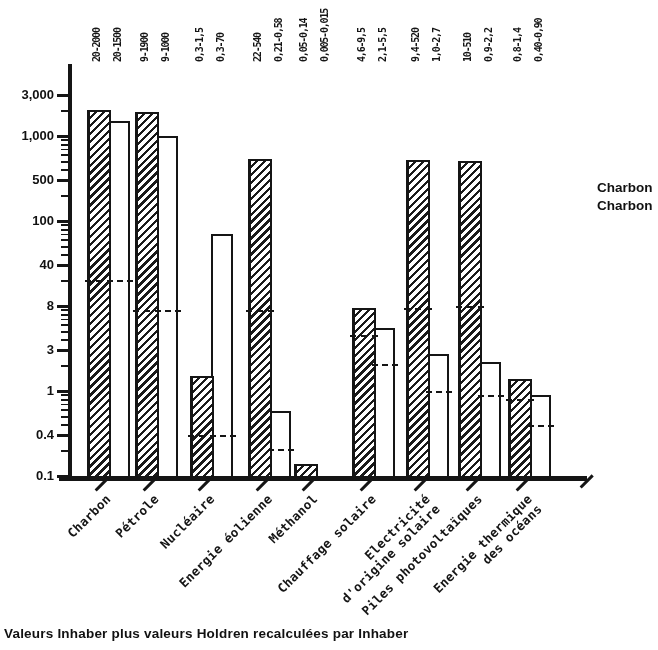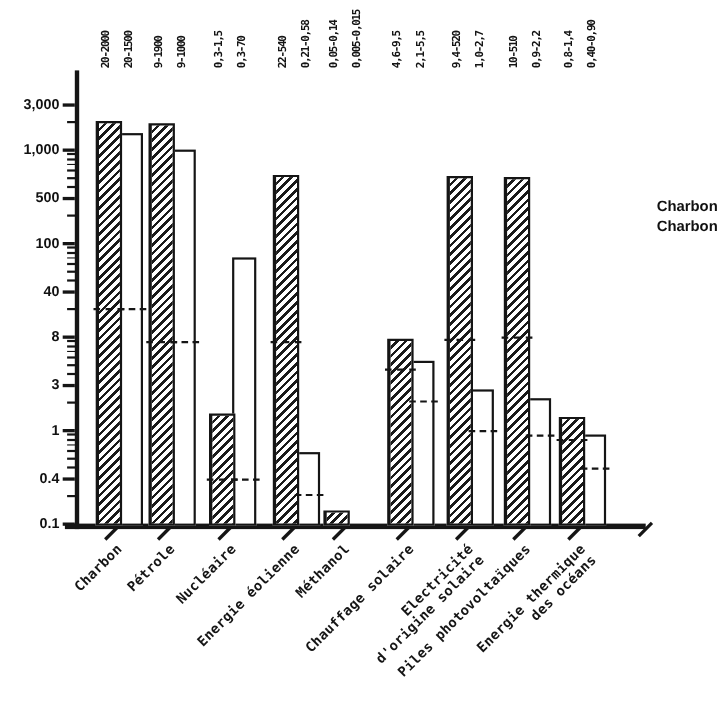--- a/index.html
+++ b/index.html
@@ -153,13 +153,14 @@
       <div class="rlab" style="left: 533px; top: 62px;">0,40-0,90</div>
       <div class="xlab" style="right: 133px; top: 492px;">Energie thermique
 des océans</div>
       <div class="lead" style="left: 514px; top: 483px;"></div>
       <div class="lead" style="left: 578px; top: 480px;"></div>
     </div>
   <div class="side-note">
     <div>Charbon</div>
     <div>Charbon</div>
   </div>
+  <div class="caption">Valeurs Inhaber plus valeurs Holdren recalculées par Inhaber</div>
 </div>
 
 </body></html>

